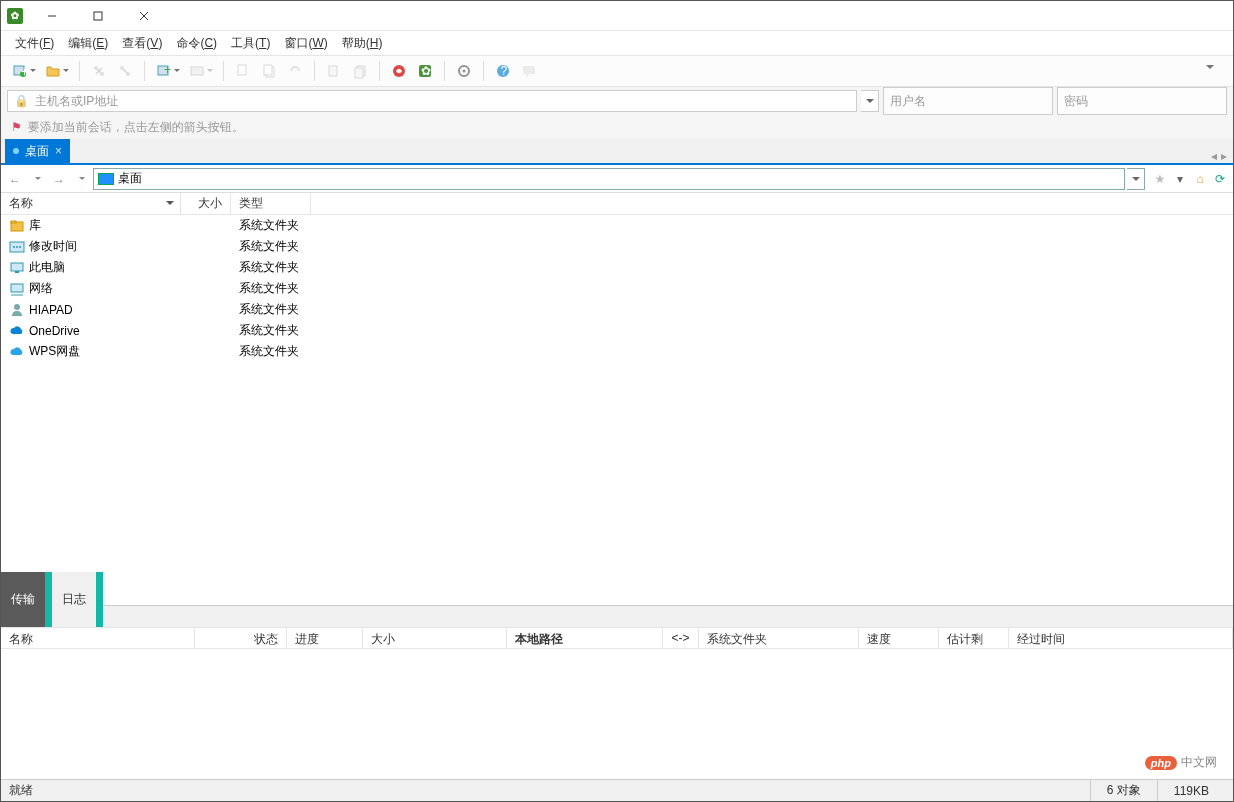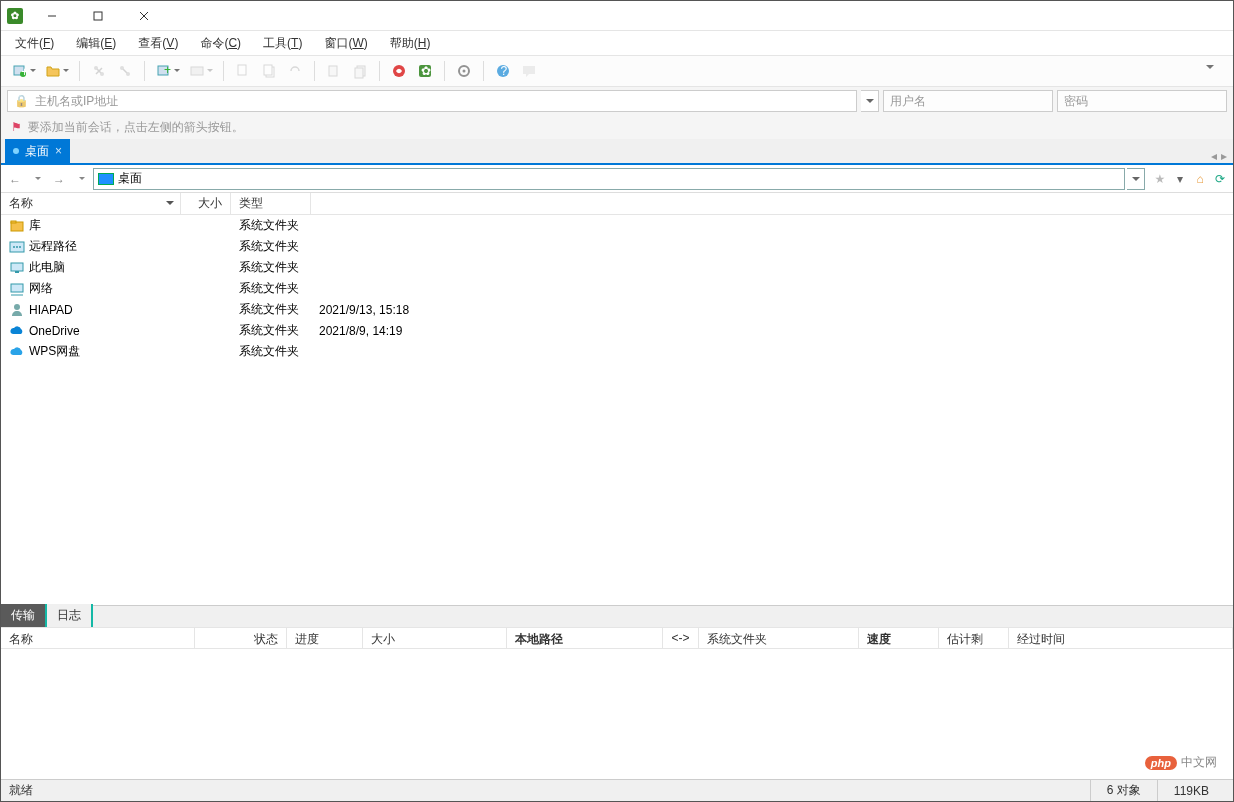--- a/index.html
+++ b/index.html
@@ -5,40 +5,40 @@
   * { margin: 0; padding: 0; box-sizing: border-box; font-family: "Microsoft YaHei", "Segoe UI", Tahoma, sans-serif; font-size: 12px; }
   body { background: #fff; height: 802px; width: 1234px; overflow: hidden; display: flex; flex-direction: column; border: 1px solid #555; }
   
   
   .titlebar { height: 30px; background: #fff; display: flex; align-items: center; padding-left: 6px; border-bottom: 1px solid #e5e5e5; }
   .titlebar .app-icon { width: 16px; height: 16px; background:#3a8a2a; border-radius:2px; display:inline-flex;align-items:center;justify-content:center;color:#fff;font-size:10px;font-weight:bold;margin-right:6px; }
   .titlebar .title { flex: 1; color:#333; }
   .win-btn { width: 46px; height: 30px; display:flex; align-items:center; justify-content:center; color:#333; }
   
   
-  .menubar { height: 24px; display:flex; align-items:center; padding: 0 8px; gap: 10px; }
+  .menubar { height: 24px; display:flex; align-items:center; padding: 0 8px; gap: 2px; }
   .menu-item { padding: 2px 6px; color:#333; }
   .menu-item .accel { text-decoration: underline; }
   
   
   .toolbar { height: 32px; display:flex; align-items:center; padding: 0 6px; gap:0; border-top:1px solid #e5e5e5; border-bottom:1px solid #e5e5e5; background:#fcfcfc;}
   .tbtn { width: 24px; height: 24px; display:flex; align-items:center; justify-content:center; margin: 0 1px; opacity:.9; position:relative;}
   .tbtn.dd::after{content:"";position:absolute;right:-4px;top:10px;border:3px solid transparent;border-top-color:#666;}
   .tbtn.dd{margin-right:8px;}
   .tbtn.disabled { opacity:.35; }
   .tsep { width: 1px; height: 20px; background:#ddd; margin: 0 6px; }
   .toolbar-spacer{flex:1;}
   .tbtn svg{width:16px;height:16px;}
   
   
   .connectbar { height: 28px; display:flex; align-items:center; padding: 2px 6px; gap:4px; background:#f5f5f5;}
   .conn-host { flex: 1; height: 22px; border:1px solid #ccc; background:#fff; display:flex;align-items:center; padding:0 6px; color:#999;}
   .conn-host .lock{margin-right:6px;opacity:.6;}
   .conn-dd{width:18px;height:22px;border:1px solid #ccc;border-left:none;background:#fff;display:flex;align-items:center;justify-content:center;}
-  .conn-field{ width: 170px; height:22px; border:1px solid #ccc; background:#fdfdfd; color:#999; padding:0 6px; display:flex;align-items:center;}
+  .conn-field{ width: 170px; height:28px; border:1px solid #ccc; background:#fdfdfd; color:#999; padding:0 6px; display:flex;align-items:center;}
   
   
   .hintbar { height: 24px; display:flex; align-items:center; padding: 0 10px; color:#999; background:#f5f5f5;}
   .hintbar .flag{color:#d46; margin-right:6px;}
   
   
   .tabs-row { height: 26px; background:#f0f0f0; display:flex; align-items:flex-end; padding-left:4px; border-bottom:2px solid #0078d7;}
   .tab { height: 24px; background:#0078d7; color:#fff; display:flex; align-items:center; padding: 0 8px; gap:6px; font-size:12px;}
   .tab .dot{width:6px;height:6px;border-radius:50%;background:#7fd3ff;}
   .tab .x{opacity:.8;}
@@ -61,27 +61,27 @@
   .fl-col.sort::after{content:"";position:absolute;right:6px;top:8px;border:4px solid transparent;border-top-color:#555;}
   .c-name{width:180px;} .c-size{width:50px;text-align:right;justify-content:flex-end;} .c-type{width:80px;} .c-mod{flex:1;}
   .fl-body{ flex:1; overflow:auto; background:#fff;}
   .fl-row{ height:21px; display:flex; align-items:center;}
   .fl-row .cell{padding:0 8px;display:flex;align-items:center;gap:4px;white-space:nowrap;}
   .fl-row .c-name{width:180px;} .fl-row .c-size{width:50px;justify-content:flex-end;} .fl-row .c-type{width:80px;} .fl-row .c-mod{flex:1;}
   .ficon{width:16px;height:16px;display:inline-flex;align-items:center;justify-content:center;}
   
   
   .bottom-tabs{ height:22px; background:#f0f0f0; display:flex; align-items:flex-end; border-top:1px solid #ccc;}
-  .btab{ padding:3px 10px; background:#5a5a5a; color:#fff; border-right:2px solid #14b8a6;}
+  .btab{ padding:19px 10px; background:#5a5a5a; color:#fff; border-right:7px solid #14b8a6;}
   .btab.inactive{ background:#f0f0f0;color:#333;}
   
   
   .xfer-header{ height:22px; display:flex; background:#fff; border-bottom:1px solid #e5e5e5;border-top:1px solid #e5e5e5;}
   .xc{ border-right:1px solid #e5e5e5; padding:3px 8px; color:#333;}
-  .xc1{width:194px;}.xc2{width:92px;text-align:right;}.xc3{width:76px;}.xc4{width:144px;}.xc5{width:156px;font-weight:bold;}.xc6{width:36px;text-align:center;}.xc7{width:160px;}.xc8{width:80px;font-weight:bold;}.xc9{width:70px;}.xc10{flex:1;}
+  .xc1{width:194px;}.xc2{width:92px;text-align:right;}.xc3{width:76px;}.xc4{width:144px;}.xc5{width:156px;font-weight:bold;}.xc6{width:36px;text-align:center;}.xc7{width:160px;}.xc8{width:80px;}.xc9{width:70px;}.xc10{flex:1;}
   .xfer-body{ height:130px; background:#fff;}
   
   
   .statusbar{ height:22px; background:#f0f0f0; border-top:1px solid #ccc; display:flex; align-items:center; padding:0 8px; color:#333;}
   .statusbar .seg{border-left:1px solid #ccc;padding:0 16px;height:100%;display:flex;align-items:center;}
   .statusbar .fill{flex:1;}
   
   
   .watermark{position:absolute; right:16px; bottom:30px; font-size:14px; color:#888; display:flex;align-items:center;gap:4px;}
   .watermark .badge{background:#e8613c;color:#fff;border-radius:8px;padding:1px 6px;font-size:11px;font-style:italic;font-weight:bold;}
@@ -312,21 +312,21 @@
         <div class="fl-row">
           <div class="cell c-name">
             <span class="ficon">
               <svg width="16" height="16">
                 <rect x="1" y="3" width="14" height="10" fill="#cde8f7" stroke="#39a"></rect>
                 <circle cx="5" cy="8" r="1" fill="#39a"></circle>
                 <circle cx="8" cy="8" r="1" fill="#39a"></circle>
                 <circle cx="11" cy="8" r="1" fill="#39a"></circle>
               </svg>
             </span>
-            <span>远程路径</span>
+            <span>修改时间</span>
           </div>
           <div class="cell c-size"></div>
           <div class="cell c-type">系统文件夹</div>
           <div class="cell c-mod"></div>
         </div>
         <div class="fl-row">
           <div class="cell c-name">
             <span class="ficon">
               <svg width="16" height="16">
                 <rect x="2" y="3" width="12" height="8" fill="#cde8f7" stroke="#39a"></rect>
@@ -358,34 +358,32 @@
             <span class="ficon">
               <svg width="16" height="16">
                 <circle cx="8" cy="5" r="3" fill="#7aa"></circle>
                 <path d="M3 14c0-3 2-5 5-5s5 2 5 5z" fill="#7aa"></path>
               </svg>
             </span>
             <span>HIAPAD</span>
           </div>
           <div class="cell c-size"></div>
           <div class="cell c-type">系统文件夹</div>
-          <div class="cell c-mod">2021/9/13, 15:18</div>
         </div>
         <div class="fl-row">
           <div class="cell c-name">
             <span class="ficon">
               <svg width="16" height="16">
                 <path d="M4 11a3 3 0 0 1 1-6 4 4 0 0 1 7 1 3 3 0 0 1 0 5z" fill="#0a84d6"></path>
               </svg>
             </span>
             <span>OneDrive</span>
           </div>
           <div class="cell c-size"></div>
           <div class="cell c-type">系统文件夹</div>
-          <div class="cell c-mod">2021/8/9, 14:19</div>
         </div>
         <div class="fl-row">
           <div class="cell c-name">
             <span class="ficon">
               <svg width="16" height="16">
                 <path d="M4 11a3 3 0 0 1 1-6 4 4 0 0 1 7 1 3 3 0 0 1 0 5z" fill="#2aa3e8"></path>
               </svg>
             </span>
             <span>WPS网盘</span>
           </div>

